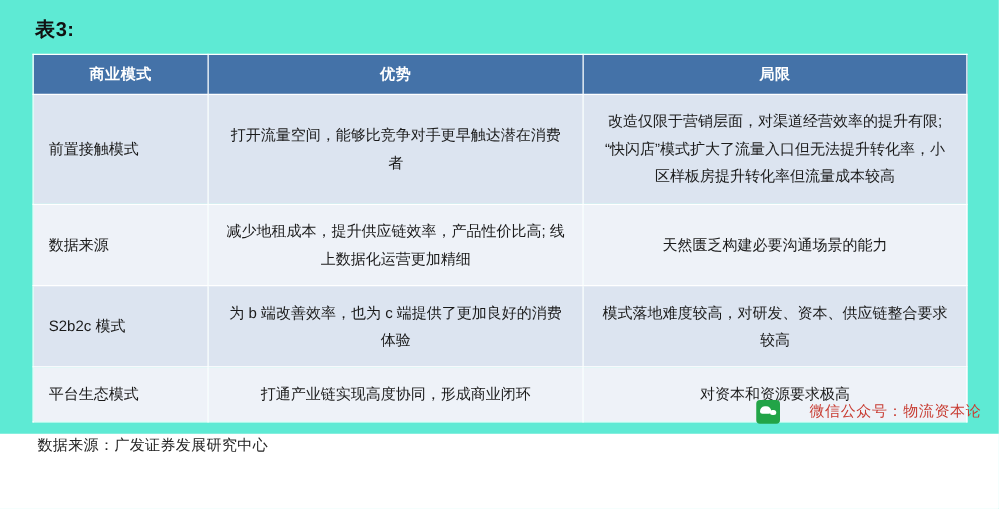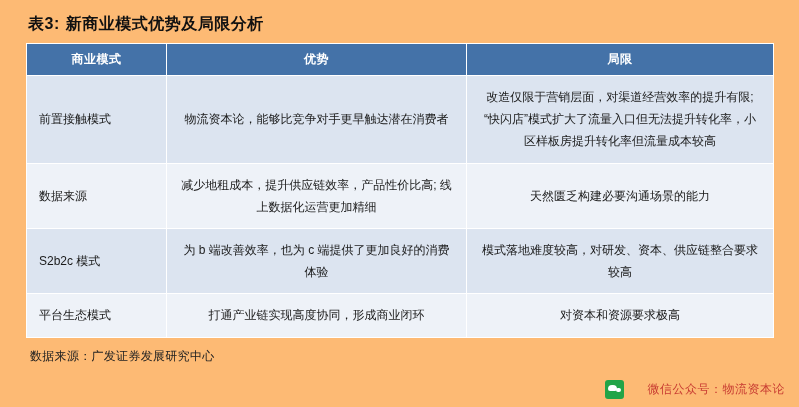--- a/index.html
+++ b/index.html
@@ -10,24 +10,24 @@
   body {
     width: 799px;
     height: 407px;
     font-family: "Liberation Sans", sans-serif;
     color: #1a1a1a;
     overflow: hidden;
   }
   .page {
     position: relative;
     width: 799px;
-    height: 407px;
+    height: 347px;
     box-sizing: border-box;
     padding: 10px 26px 0 26px;
-    background: #fdba74;
+    background: #5eead4;
   }
   .title-row {
     display: flex;
     align-items: baseline;
     gap: 6px;
     padding: 4px 2px 8px 2px;
   }
   .title-label {
     font-size: 16px;
     font-weight: bold;
@@ -134,40 +134,39 @@
   .col-w2 { width: 300px; }
   .col-w3 { width: 307px; }
 </style>
 </head>
 <body>
 
 <div class="page">
 
   <div class="title-row">
     <span class="title-label">表3:</span>
-    <span class="title-text">新商业模式优势及局限分析</span>
   </div>
 
   <table class="data-table">
     <colgroup>
       <col class="col-w1">
       <col class="col-w2">
       <col class="col-w3">
     </colgroup>
     <thead>
       <tr>
         <th>商业模式</th>
         <th>优势</th>
         <th>局限</th>
       </tr>
     </thead>
     <tbody>
       <tr class="row-shaded">
         <td class="col-model">前置接触模式</td>
-        <td class="col-adv">物流资本论，能够比竞争对手更早触达潜在消费者</td>
+        <td class="col-adv">打开流量空间，能够比竞争对手更早触达潜在消费者</td>
         <td class="col-lim">改造仅限于营销层面，对渠道经营效率的提升有限; “快闪店”模式扩大了流量入口但无法提升转化率，小区样板房提升转化率但流量成本较高</td>
       </tr>
       <tr class="row-plain">
         <td class="col-model">数据来源</td>
         <td class="col-adv">减少地租成本，提升供应链效率，产品性价比高; 线上数据化运营更加精细</td>
         <td class="col-lim">天然匮乏构建必要沟通场景的能力</td>
       </tr>
       <tr class="row-shaded">
         <td class="col-model">S2b2c 模式</td>
         <td class="col-adv">为 b 端改善效率，也为 c 端提供了更加良好的消费体验</td>

